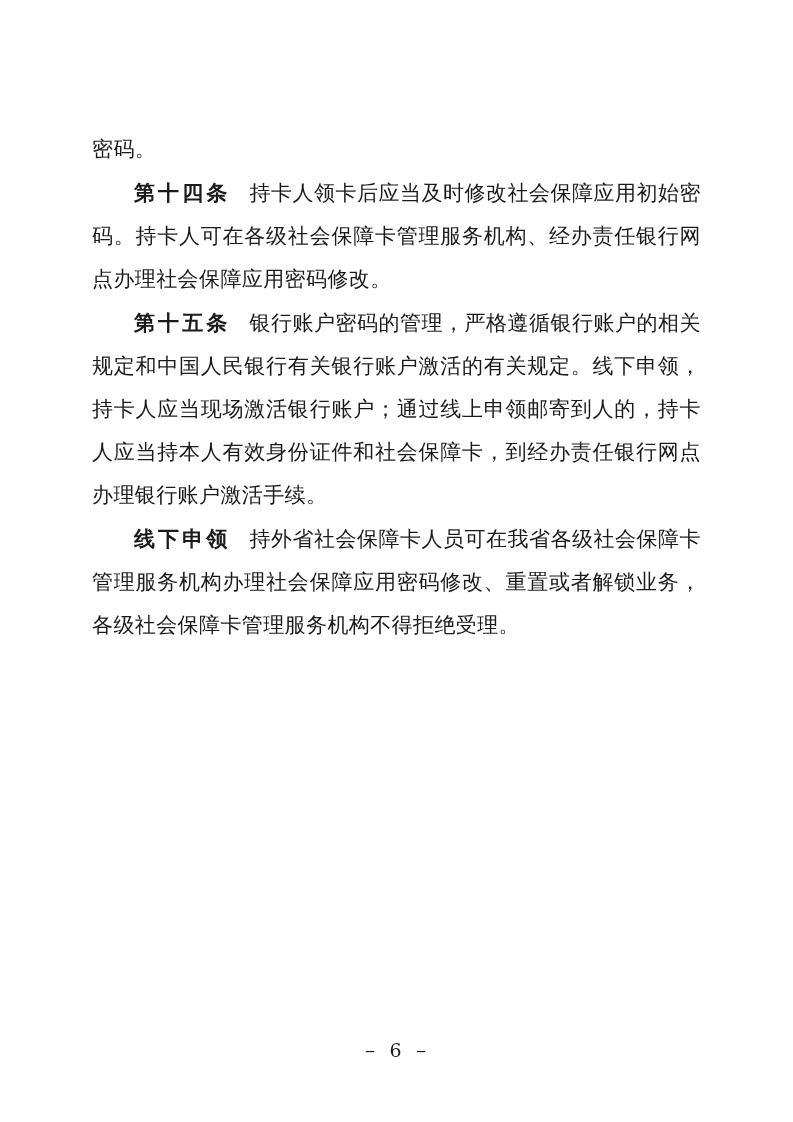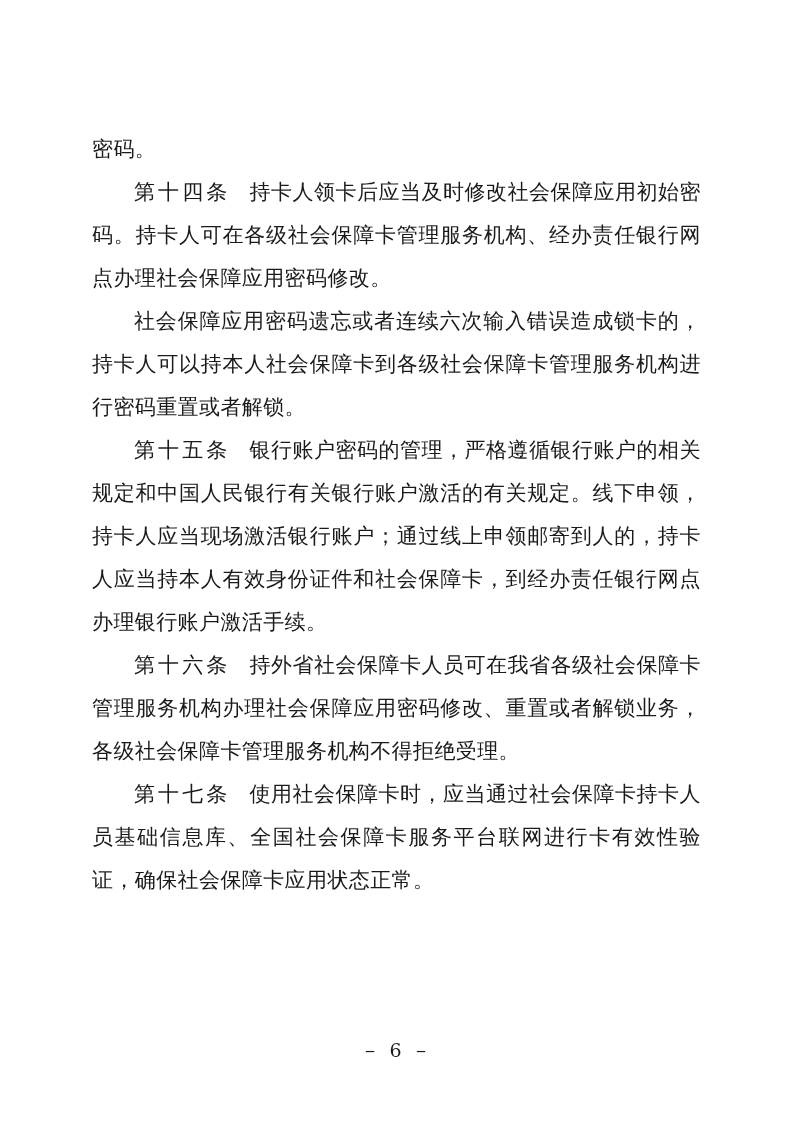--- a/index.html
+++ b/index.html
@@ -30,21 +30,21 @@
     letter-spacing: 0.4px;
   }
   .para {
     margin: 0;
     text-indent: 2em;
   }
   .para.no-indent {
     text-indent: 0;
   }
   .art-label {
-    font-weight: 400;
+    font-weight: 700;
     letter-spacing: 3px;
   }
   .art-gap {
     display: inline-block;
     width: 0.9em;
   }
   .footer {
     position: absolute;
     left: 0;
     right: 0;
@@ -59,28 +59,26 @@
 </head>
 <body>
 
 <div class="page">
   <div class="doc-body">
 
     <p class="para no-indent"><span>密码。</span></p>
 
     <p class="para"><span class="art-label">第十四条</span><span class="art-gap"></span><span>持卡人领卡后应当及时修改社会保障应用初始密码。持卡人可在各级社会保障卡管理服务机构、经办责任银行网点办理社会保障应用密码修改。</span></p>
 
-    <p class="para"><span>社会保障应用密码遗忘或者连续六次输入错误造成锁卡的，持卡人可以持本人社会保障卡到各级社会保障卡管理服务机构进行密码重置或者解锁。</span></p>
 
     <p class="para"><span class="art-label">第十五条</span><span class="art-gap"></span><span>银行账户密码的管理，严格遵循银行账户的相关规定和中国人民银行有关银行账户激活的有关规定。线下申领，持卡人应当现场激活银行账户；通过线上申领邮寄到人的，持卡人应当持本人有效身份证件和社会保障卡，到经办责任银行网点办理银行账户激活手续。</span></p>
 
 
-    <p class="para"><span class="art-label">第十六条</span><span class="art-gap"></span><span>持外省社会保障卡人员可在我省各级社会保障卡管理服务机构办理社会保障应用密码修改、重置或者解锁业务，各级社会保障卡管理服务机构不得拒绝受理。</span></p>
+    <p class="para"><span class="art-label">线下申领</span><span class="art-gap"></span><span>持外省社会保障卡人员可在我省各级社会保障卡管理服务机构办理社会保障应用密码修改、重置或者解锁业务，各级社会保障卡管理服务机构不得拒绝受理。</span></p>
 
-    <p class="para"><span class="art-label">第十七条</span><span class="art-gap"></span><span>使用社会保障卡时，应当通过社会保障卡持卡人员基础信息库、全国社会保障卡服务平台联网进行卡有效性验证，确保社会保障卡应用状态正常。</span></p>
 
 
   </div>
 
   <div class="footer">
     <span>－ 6 －</span>
   </div>
 </div>
 
 </body></html>

